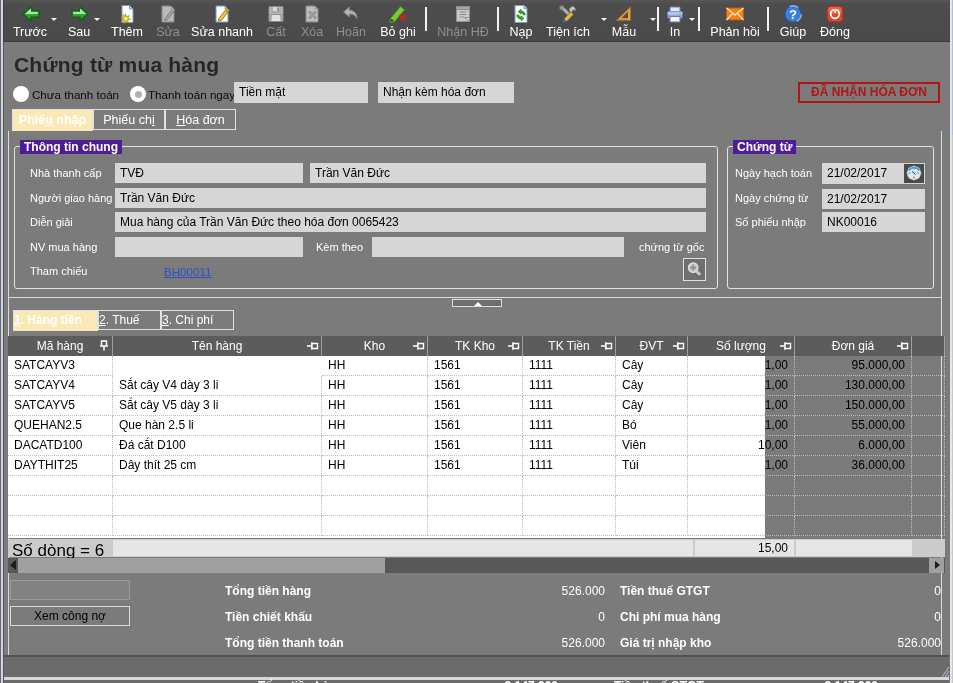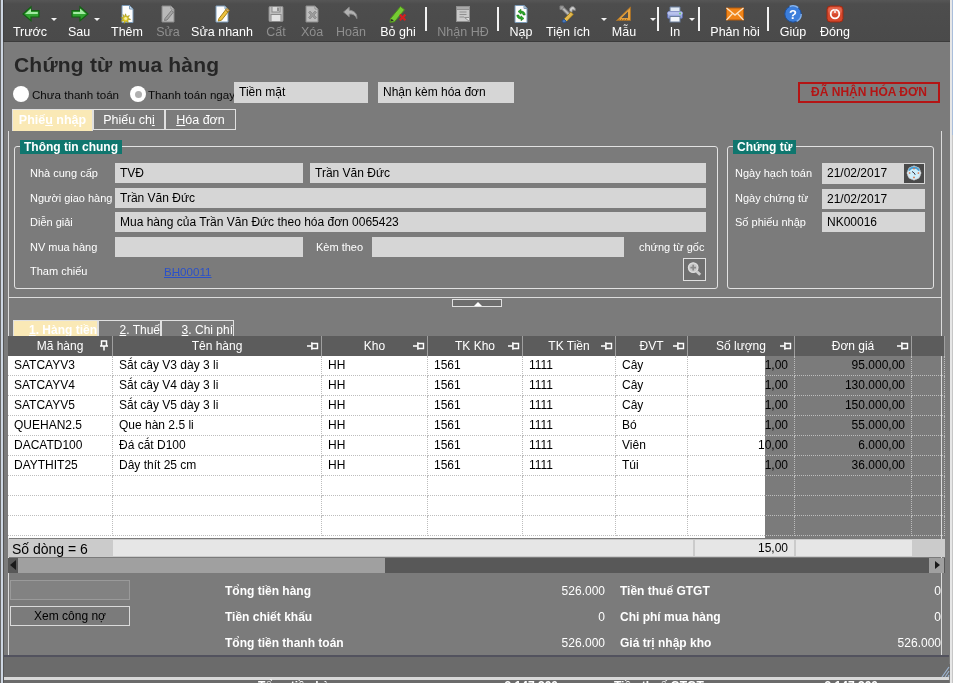--- a/index.html
+++ b/index.html
@@ -19,26 +19,26 @@
 
 #title { position:absolute; left:14px; top:53px; font-size:21px; font-weight:bold; color:#262626; letter-spacing:0.2px; }
 .field { position:absolute; background:#d6d6d6; font-size:12px; color:#000; line-height:20px; padding-left:5px; overflow:hidden; white-space:nowrap; }
 .radio { position:absolute; width:16px; height:16px; border-radius:50%; background:#fff; }
 .radiolbl { position:absolute; font-size:11.6px; color:#0a0a0a; }
 #btn-red { position:absolute; left:798px; top:82px; width:142px; height:21px; border:2px solid #b41414; color:#b41414; font-weight:bold; font-size:12px; text-align:center; line-height:17px; }
 
 
 .tab { position:absolute; top:109px; height:21px; border:1px solid #e0e0e0; color:#fff; font-size:12.5px; text-align:center; line-height:20px; }
 .tab.act { background:#fae9b6; font-weight:bold; border-bottom:none; height:22px; }
-.ttab { position:absolute; top:320px; height:20px; border:1px solid #e0e0e0; color:#fff; font-size:12px; text-align:right; line-height:18px; }
+.ttab { position:absolute; top:310px; height:20px; border:1px solid #e0e0e0; color:#fff; font-size:12px; text-align:left; line-height:18px; }
 .ttab.act { background:#fae9b6; font-weight:bold; border-bottom:none; height:21px; }
 
 
 .gbox { position:absolute; border:1px solid #e2e2e2; border-radius:3px; }
-.glabel { position:absolute; background:#0f766e; color:#fff; font-weight:bold; font-size:12px; padding:0 4px; }
+.glabel { position:absolute; background:#4c1d95; color:#fff; font-weight:bold; font-size:12px; padding:0 4px; }
 .flabel { position:absolute; color:#fff; font-size:11px; white-space:nowrap; }
 
 
 #grid-head { position:absolute; left:8px; top:336px; width:937px; height:20px; background:#5c5c5c; }
 .hc { position:absolute; top:0; height:20px; color:#fff; font-size:12px; text-align:center; line-height:20px; border-right:1px solid #9f9f9f; }
 #grid-body { position:absolute; left:8px; top:356px; width:757px; height:182px; background:#fff; }
 .row { position:absolute; left:0; width:937px; height:20px; }
 .cell { position:absolute; top:0; height:20px; font-size:12px; color:#000; line-height:19px; border-right:1px dotted #bdbdbd; border-bottom:1px dotted #bdbdbd; padding:0 6px; white-space:nowrap; overflow:hidden; }
 .cell.num { text-align:right; }
 
@@ -236,21 +236,21 @@
   <div class="tab act" style="left:12px;width:81px;">Phiế<span style="text-decoration:underline">u</span> nhập</div>
   <div class="tab" style="left:93px;width:72px;">Phiếu ch<span style="text-decoration:underline">i</span></div>
   <div class="tab" style="left:165px;width:71px;"><span style="text-decoration:underline">H</span>óa đơn</div>
 
   <div class="abs" style="left:8px;top:131px;width:1px;height:546px;background:#dcdcdc;"></div>
   <div class="abs" style="left:941px;top:131px;width:1px;height:546px;background:#dcdcdc;"></div>
   <div class="abs" style="left:8px;top:297px;width:934px;height:1px;background:#dcdcdc;"></div>
 
   <div class="gbox" style="left:14px;top:146px;width:704px;height:143px;"></div>
   <div class="glabel" style="left:20px;top:140px;">Thông tin chung</div>
-  <div class="flabel" style="left:30px;top:167px;">Nhà cung cấp</div>
+  <div class="flabel" style="left:30px;top:167px;">Nhà thanh cấp</div>
   <div class="field" style="left:115px;top:163px;width:188px;height:20px;">TVĐ</div>
   <div class="field" style="left:310px;top:163px;width:396px;height:20px;">Trần Văn Đức</div>
   <div class="flabel" style="left:30px;top:192px;">Người giao hàng</div>
   <div class="field" style="left:115px;top:188px;width:591px;height:20px;">Trần Văn Đức</div>
   <div class="flabel" style="left:30px;top:216px;">Diễn giải</div>
   <div class="field" style="left:115px;top:212px;width:591px;height:20px;">Mua hàng của Trần Văn Đức theo hóa đơn 0065423</div>
   <div class="flabel" style="left:30px;top:241px;">NV mua hàng</div>
   <div class="field" style="left:115px;top:237px;width:188px;height:20px;"></div>
   <div class="flabel" style="left:316px;top:241px;">Kèm theo</div>
   <div class="field" style="left:372px;top:237px;width:252px;height:20px;"></div>
@@ -326,21 +326,20 @@
           <path d="M1 5 L5 5 M5.8 1.2 L5.8 8.8 M6 2.5 L11.5 2.5 L11.5 7.5 L6 7.5 Z" fill="none" stroke="#fff" stroke-width="1.4"></path>
         </svg></div>
       <div class="hc" style="left: 787px; width: 117px;"><span>Đơn giá</span><svg width="13" height="10" viewBox="0 0 13 10" style="position:absolute;right:2px;top:5px;">
           <path d="M1 5 L5 5 M5.8 1.2 L5.8 8.8 M6 2.5 L11.5 2.5 L11.5 7.5 L6 7.5 Z" fill="none" stroke="#fff" stroke-width="1.4"></path>
         </svg></div>
       <div class="hc" style="left: 904px; width: 33px;"><span></span></div>
     </div>
   <div id="grid-body">
       <div class="row" style="top: 0px;">
         <div class="cell" style="left: 0px; width: 105px;">SATCAYV3</div>
-        <div class="cell" style="left: 105px; width: 209px;">Sắt cây V3 dày 3 li</div>
         <div class="cell" style="left: 314px; width: 106px;">HH</div>
         <div class="cell" style="left: 420px; width: 95px;">1561</div>
         <div class="cell" style="left: 515px; width: 93px;">1111</div>
         <div class="cell" style="left: 608px; width: 72px;">Cây</div>
         <div class="cell num" style="left: 680px; width: 107px;">1,00</div>
         <div class="cell num" style="left: 787px; width: 117px;">95.000,00</div>
         <div class="cell" style="left: 904px; width: 33px;"></div>
       </div>
       <div class="row" style="top: 20px;">
         <div class="cell" style="left: 0px; width: 105px;">SATCAYV4</div>
@@ -426,21 +425,21 @@
         <div class="cell" style="left: 420px; width: 95px;"></div>
         <div class="cell" style="left: 515px; width: 93px;"></div>
         <div class="cell" style="left: 608px; width: 72px;"></div>
         <div class="cell num" style="left: 680px; width: 107px;"></div>
         <div class="cell num" style="left: 787px; width: 117px;"></div>
         <div class="cell" style="left: 904px; width: 33px;"></div>
       </div>
     </div>
 
   <div id="sumrow">
-      <div style="position:absolute;left:4px;top:2px;font-size:14px;color:#000;">Số dòng = 6</div>
+      <div style="position:absolute;left:4px;top:2px;font-size:17px;color:#000;">Số dòng = 6</div>
       <div style="position:absolute;left:105px;top:1px;width:580px;height:16px;background:#e6e6e6;"></div>
       <div style="position:absolute;left:687px;top:1px;width:99px;height:16px;background:#e6e6e6;font-size:12px;text-align:right;line-height:16px;padding-right:6px;">15,00</div>
       <div style="position:absolute;left:788px;top:1px;width:116px;height:16px;background:#e6e6e6;"></div>
     </div>
 
   <div id="hscroll">
       <div style="position:absolute;left:2px;top:2px;width:0;height:0;border-top:5px solid transparent;border-bottom:5px solid transparent;border-right:6px solid #1a1a1a;"></div>
       <div style="position:absolute;left:10px;top:0;width:367px;height:15px;background:#a0a0a0;"></div>
       <div style="position:absolute;right:1px;top:0;width:15px;height:15px;background:#a0a0a0;"></div>
       <div style="position:absolute;right:5px;top:3px;width:0;height:0;border-top:4.5px solid transparent;border-bottom:4.5px solid transparent;border-left:5.5px solid #1a1a1a;"></div>

